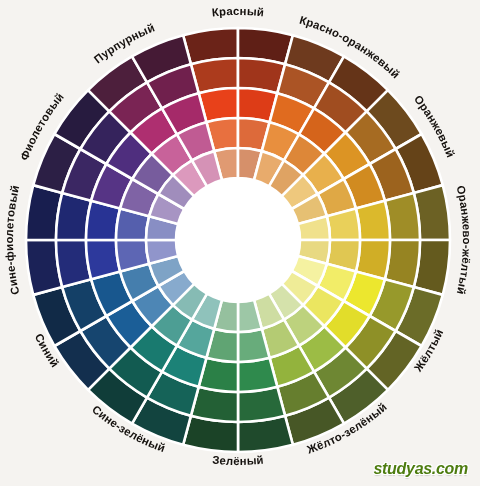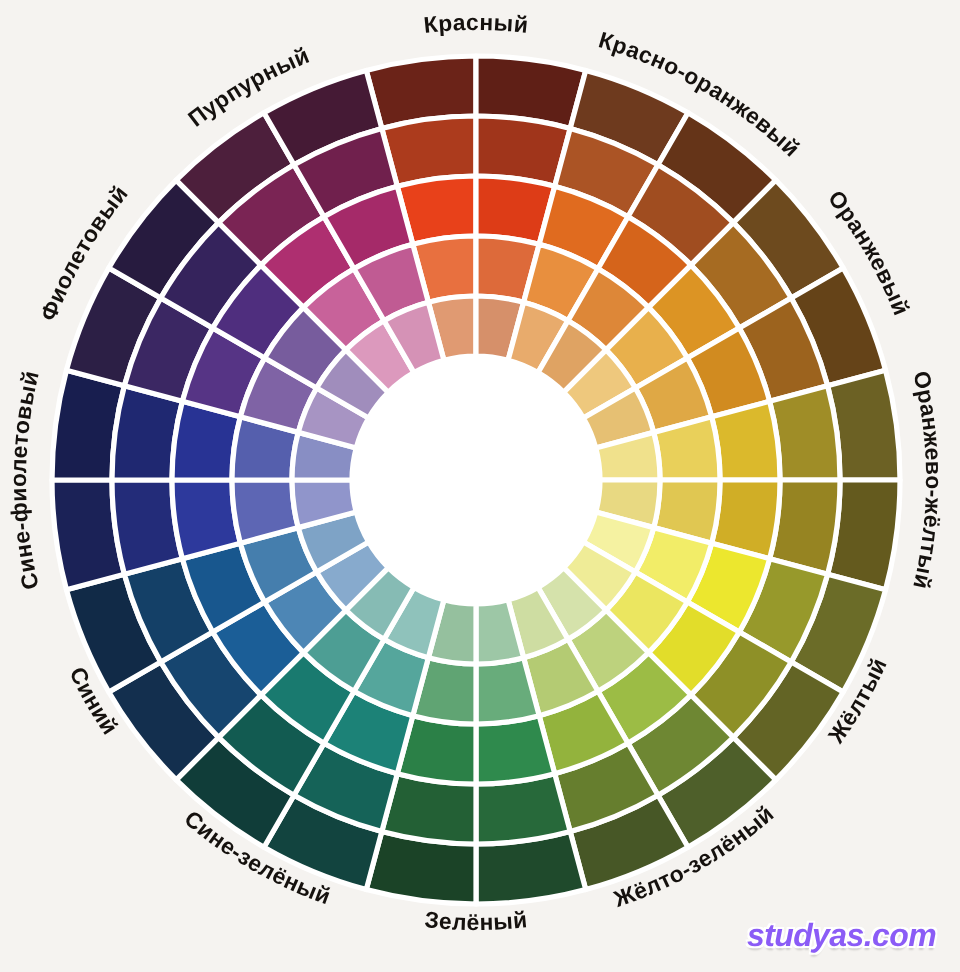--- a/index.html
+++ b/index.html
@@ -22,21 +22,21 @@
     fill:#15110e;
     font-family:"Liberation Sans", sans-serif;
     letter-spacing:0.2px;
   }
   #watermark{
     position:absolute;
     right:12px;bottom:8px;
     font-size:16px;
     font-weight:bold;
     font-style:italic;
-    color:#8b5cf6;
+    color:#4d7c0f;
     letter-spacing:-0.3px;
     text-shadow:
       1px 1px 0 #ffffff, -1px 1px 0 #ffffff,
       1px -1px 0 #ffffff, -1px -1px 0 #ffffff,
       0 2px 1px rgba(0,0,0,0.15);
     user-select:none;
   }
 </style>
 </head>
 <body>

